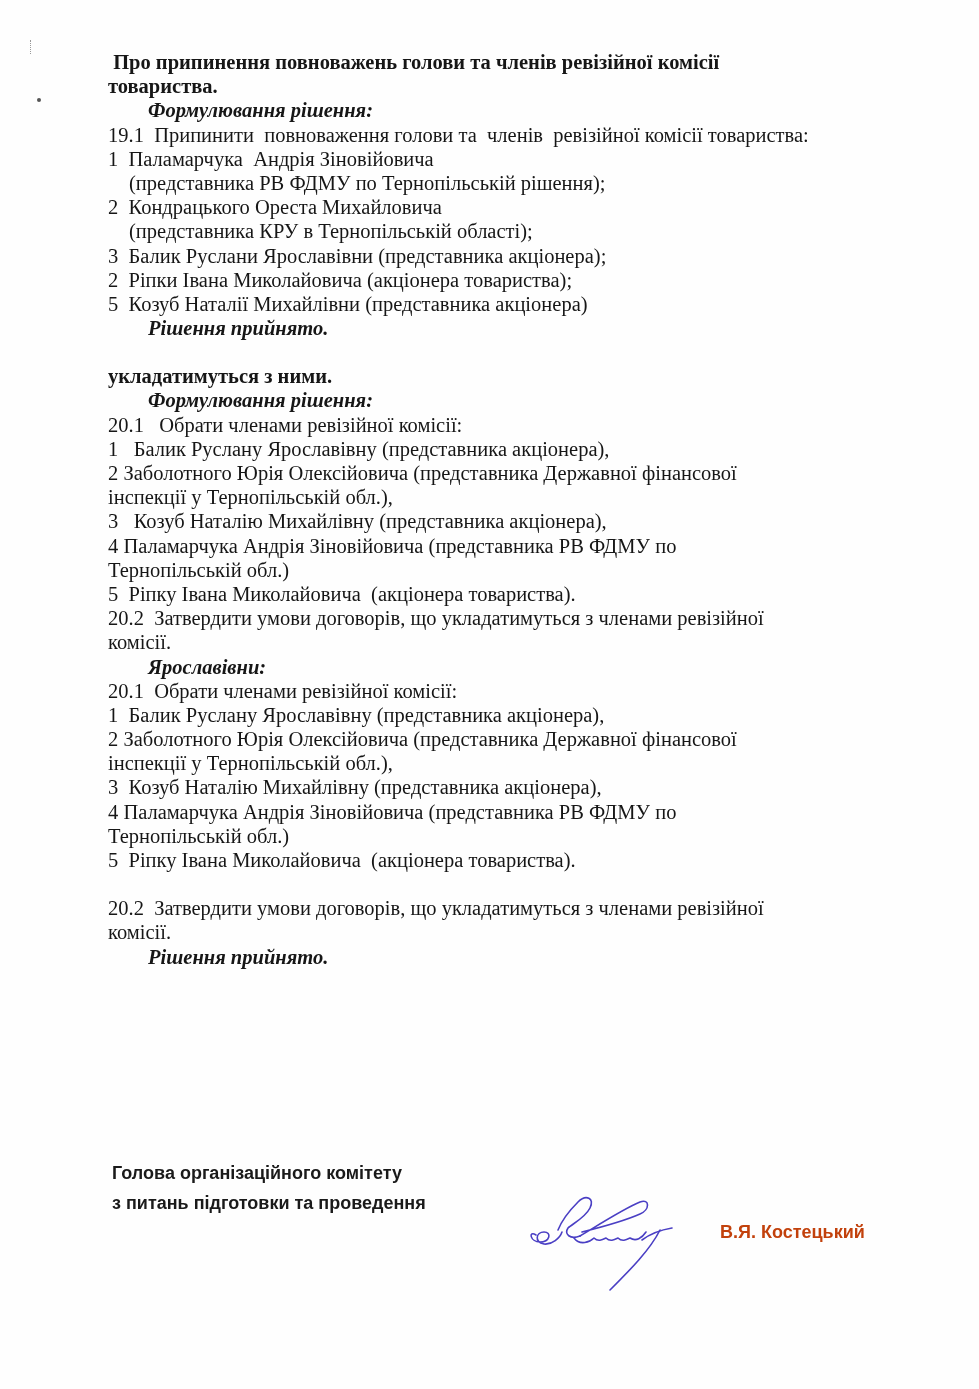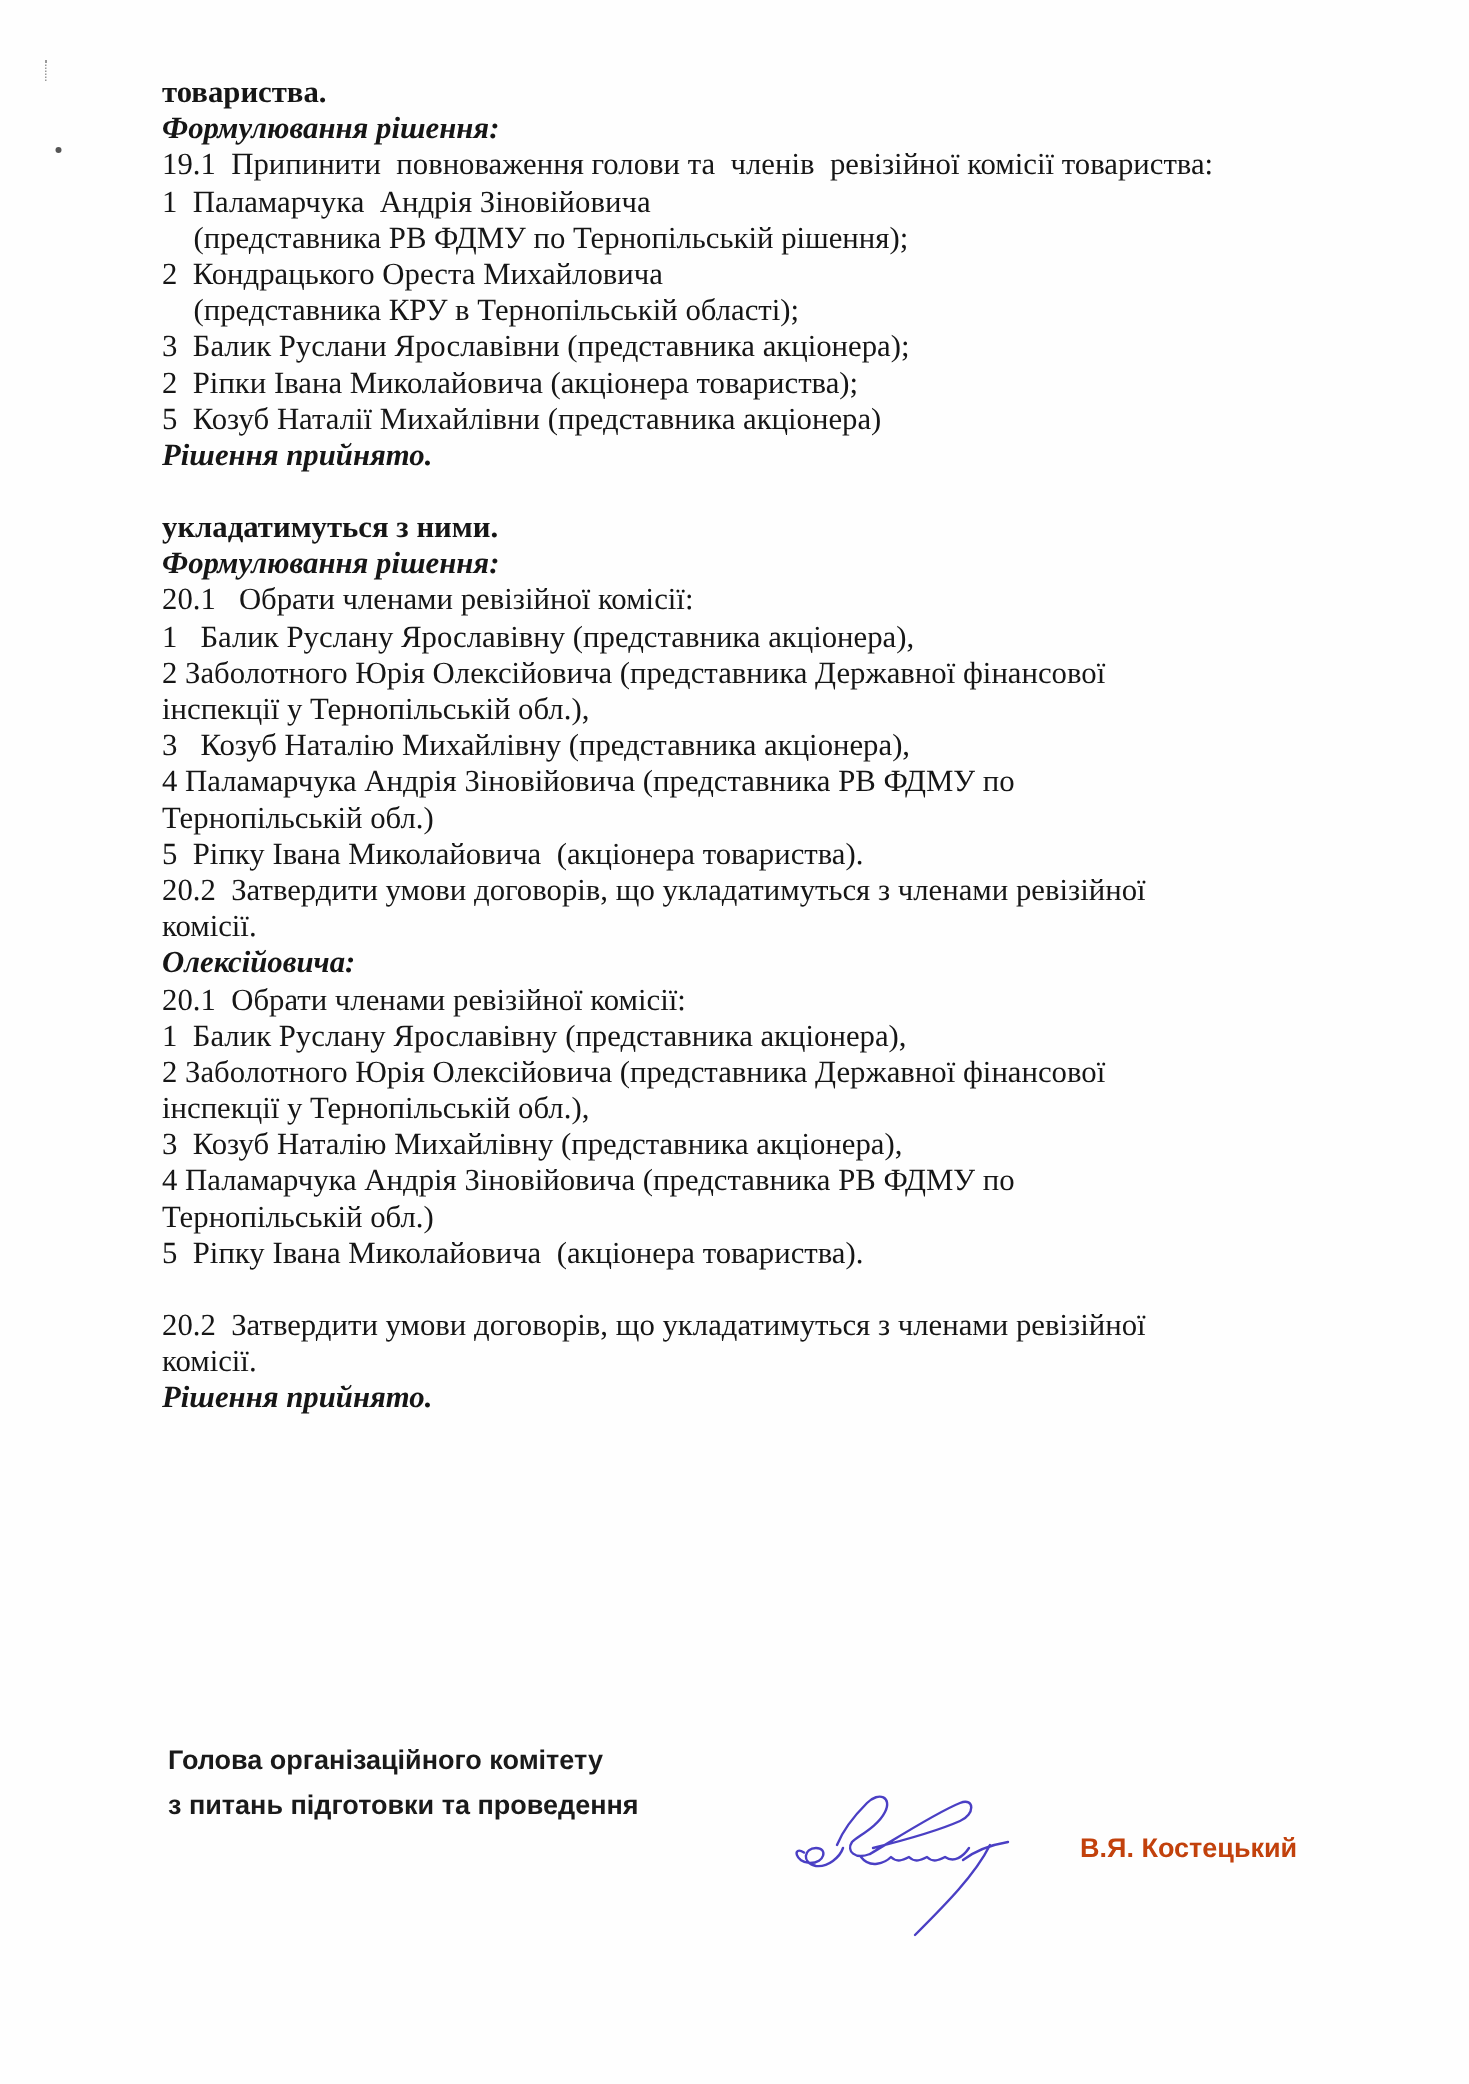--- a/index.html
+++ b/index.html
@@ -2,40 +2,41 @@
 <html><head>
 <meta charset="utf-8">
 <style>
   html, body { margin: 0; padding: 0; background: #ffffff; }
   body { width: 979px; height: 1389px; position: relative; overflow: hidden; }
   .page { position: absolute; left: 0; top: 0; width: 979px; height: 1389px; background: #fefefe; }
   .doc { position: absolute; left: 108px; top: 50px; width: 800px;
          font-family: "Liberation Serif", serif; font-size: 20.5px; color: #161616; }
   .line { height: 24.2px; line-height: 24.2px; white-space: pre; }
   .b { font-weight: bold; }
-  .i { font-style: italic; font-weight: bold; }
+  .i { font-style: italic; font-weight: bold; margin-left: 40px; }
   .gap { height: 24px; }
   .sig { position: absolute; left: 112px; top: 1158px; width: 780px;
          font-family: "Liberation Sans", sans-serif; font-weight: bold; font-size: 18px; color: #1a1a1a; }
   .sig .line { height: 30px; line-height: 30px; }
   .signer { position: absolute; left: 720px; top: 1222px; font-family: "Liberation Sans", sans-serif;
             font-weight: bold; font-size: 18px; color: #c2410c; }
   .signature { position: absolute; left: 500px; top: 1180px; width: 220px; height: 120px; }
   .mark1 { position: absolute; left: 30px; top: 40px; width: 3px; height: 14px; border-left: 1px dotted #999; }
   .mark2 { position: absolute; left: 37px; top: 98px; width: 4px; height: 4px; background: #555; border-radius: 50%; }
 </style>
 </head>
 <body>
 
 <div class="page">
   <div class="mark1"></div>
   <div class="mark2"></div>
 
   <div class="doc">
 
+    <div class="line b"> Про припинення повноважень голови та членів ревізійної комісії</div>
     <div class="line b">товариства.</div>
     <div class="line i">Формулювання рішення:</div>
     <div class="line">19.1  Припинити  повноваження голови та  членів  ревізійної комісії товариства:</div>
     <div class="line">1  Паламарчука  Андрія Зіновійовича</div>
     <div class="line" style="padding-left:21px">(представника РВ ФДМУ по Тернопільській рішення);</div>
     <div class="line">2  Кондрацького Ореста Михайловича</div>
     <div class="line" style="padding-left:21px">(представника КРУ в Тернопільській області);</div>
     <div class="line">3  Балик Руслани Ярославівни (представника акціонера);</div>
     <div class="line">2  Ріпки Івана Миколайовича (акціонера товариства);</div>
     <div class="line">5  Козуб Наталії Михайлівни (представника акціонера)</div>
@@ -48,21 +49,21 @@
     <div class="line">20.1   Обрати членами ревізійної комісії:</div>
     <div class="line">1   Балик Руслану Ярославівну (представника акціонера),</div>
     <div class="line">2 Заболотного Юрія Олексійовича (представника Державної фінансової</div>
     <div class="line">інспекції у Тернопільській обл.),</div>
     <div class="line">3   Козуб Наталію Михайлівну (представника акціонера),</div>
     <div class="line">4 Паламарчука Андрія Зіновійовича (представника РВ ФДМУ по</div>
     <div class="line">Тернопільській обл.)</div>
     <div class="line">5  Ріпку Івана Миколайовича  (акціонера товариства).</div>
     <div class="line">20.2  Затвердити умови договорів, що укладатимуться з членами ревізійної</div>
     <div class="line">комісії.</div>
-    <div class="line i">Олексійовича:</div>
+    <div class="line i">Ярославівни:</div>
     <div class="line">20.1  Обрати членами ревізійної комісії:</div>
     <div class="line">1  Балик Руслану Ярославівну (представника акціонера),</div>
     <div class="line">2 Заболотного Юрія Олексійовича (представника Державної фінансової</div>
     <div class="line">інспекції у Тернопільській обл.),</div>
     <div class="line">3  Козуб Наталію Михайлівну (представника акціонера),</div>
     <div class="line">4 Паламарчука Андрія Зіновійовича (представника РВ ФДМУ по</div>
     <div class="line">Тернопільській обл.)</div>
     <div class="line">5  Ріпку Івана Миколайовича  (акціонера товариства).</div>
 
     <div class="gap"></div>

